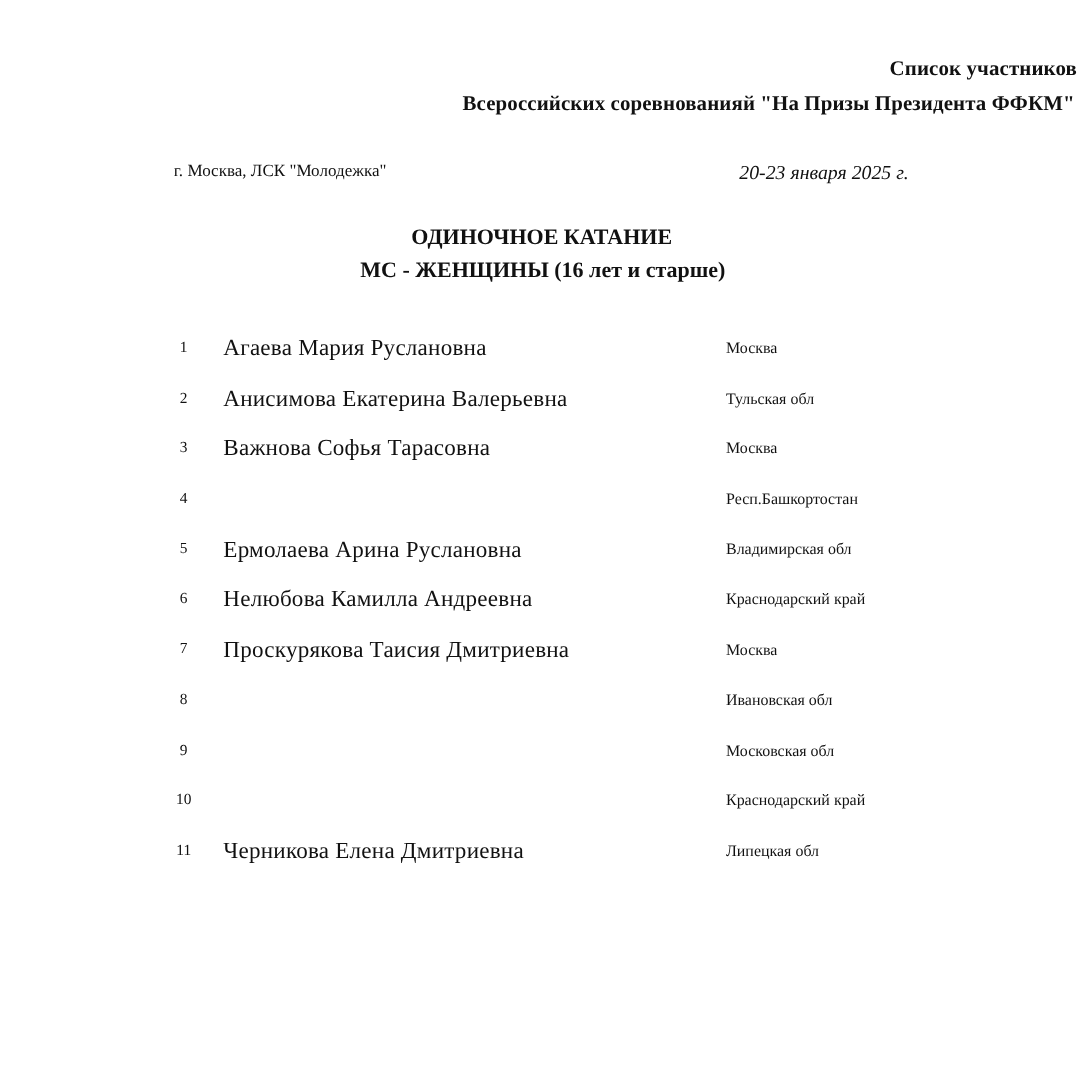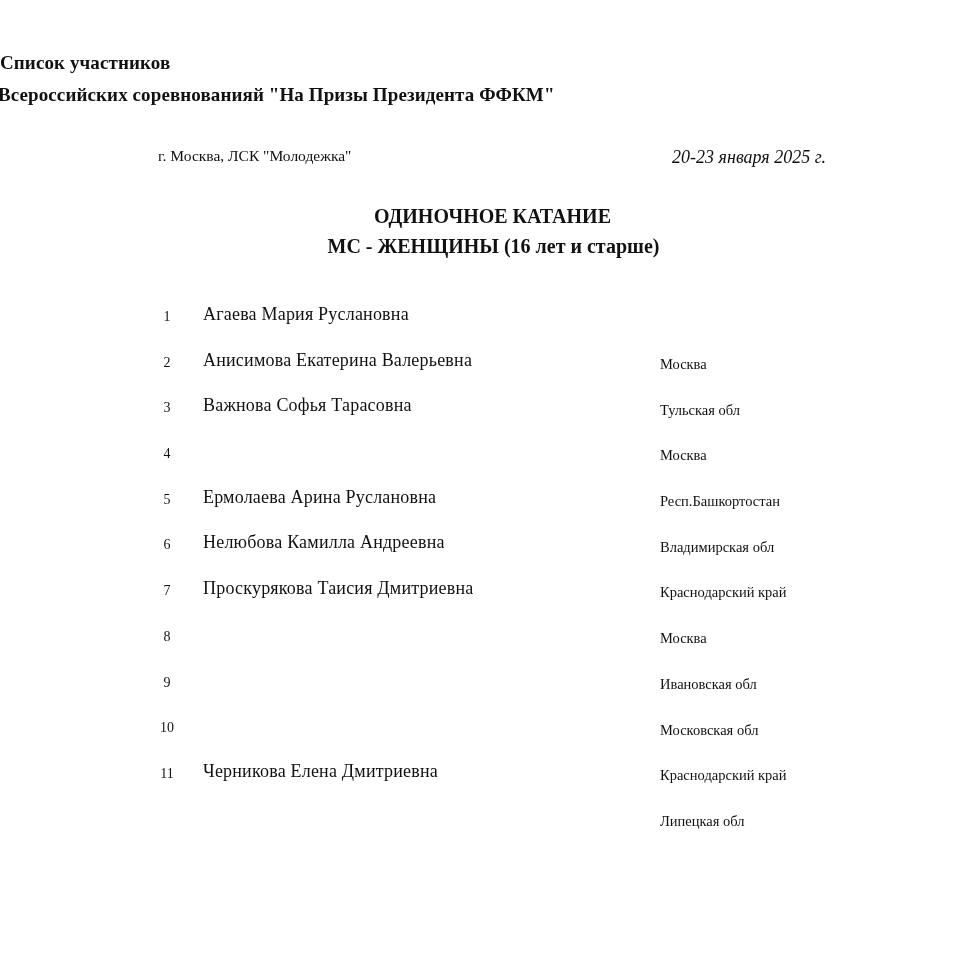--- a/index.html
+++ b/index.html
@@ -12,21 +12,21 @@
       height: 971px;
       position: relative;
       overflow: hidden;
       font-family: "Liberation Serif", "DejaVu Serif", serif;
       color: #111111;
     }
     .title1, .title2 {
       position: absolute;
       left: 0;
       width: 979px;
-      text-align: left;
+      text-align: right;
       font-weight: bold;
       font-size: 19px;
       letter-spacing: 0.1px;
     }
     .title1 { top: 52px; }
     .title2 { top: 84px; left: -2px; }
     .venue {
       position: absolute;
       left: 158px;
       top: 147px;
@@ -64,31 +64,30 @@
       left: 150px;
       width: 34px;
       text-align: center;
       top: 5px;
       font-size: 14px;
     }
     .name {
       position: absolute;
       left: 203px;
       top: 0;
-      font-size: 18px;
+      font-size: 21px;
       letter-spacing: 0.2px;
       white-space: nowrap;
     }
     .region {
       position: absolute;
       left: 660px;
       top: 5px;
       font-size: 14.5px;
       white-space: nowrap;
-      margin-top: 47px;
     }
   </style>
 </head>
 <body>
 
 <div class="title1">Список участников</div>
 <div class="title2">Всероссийских соревнованияй "На Призы Президента ФФКМ"</div>
 
 <div class="venue">г. Москва, ЛСК "Молодежка"</div>
 <div class="dates">20-23 января 2025 г.</div>

